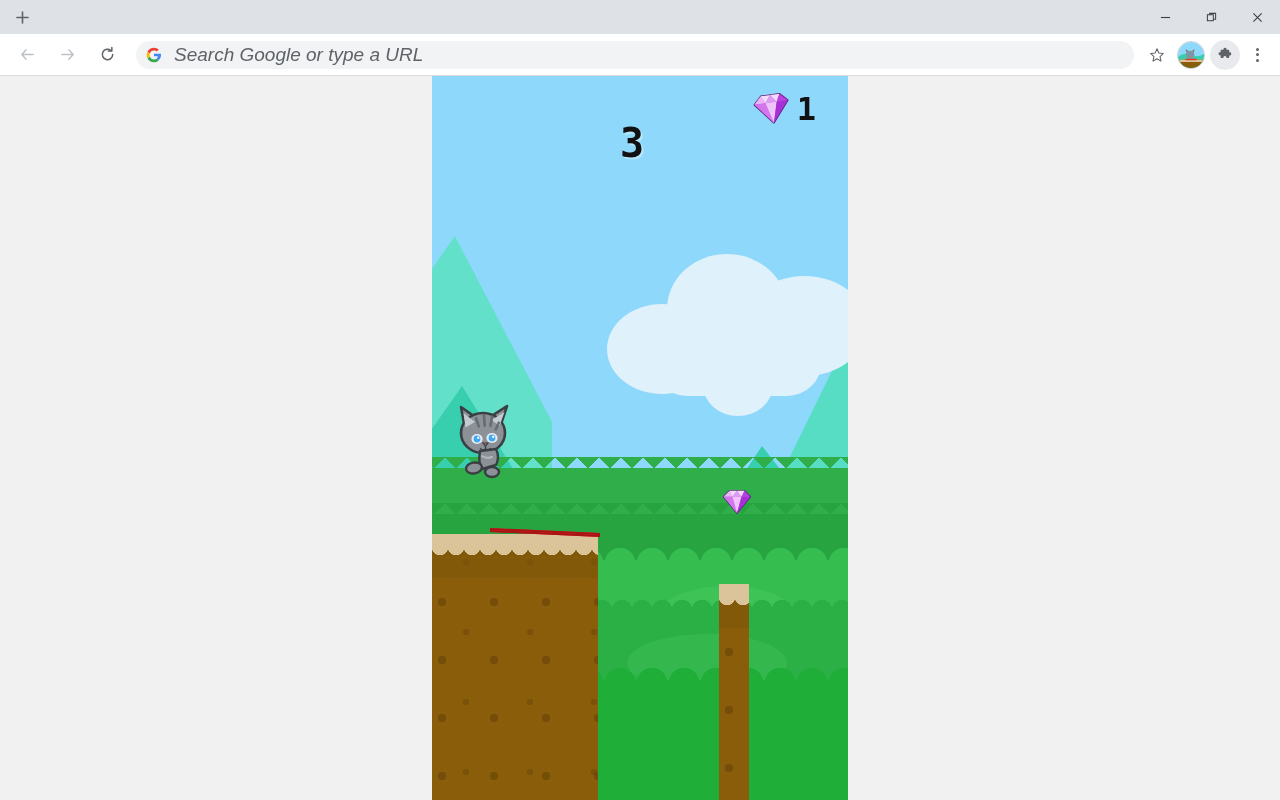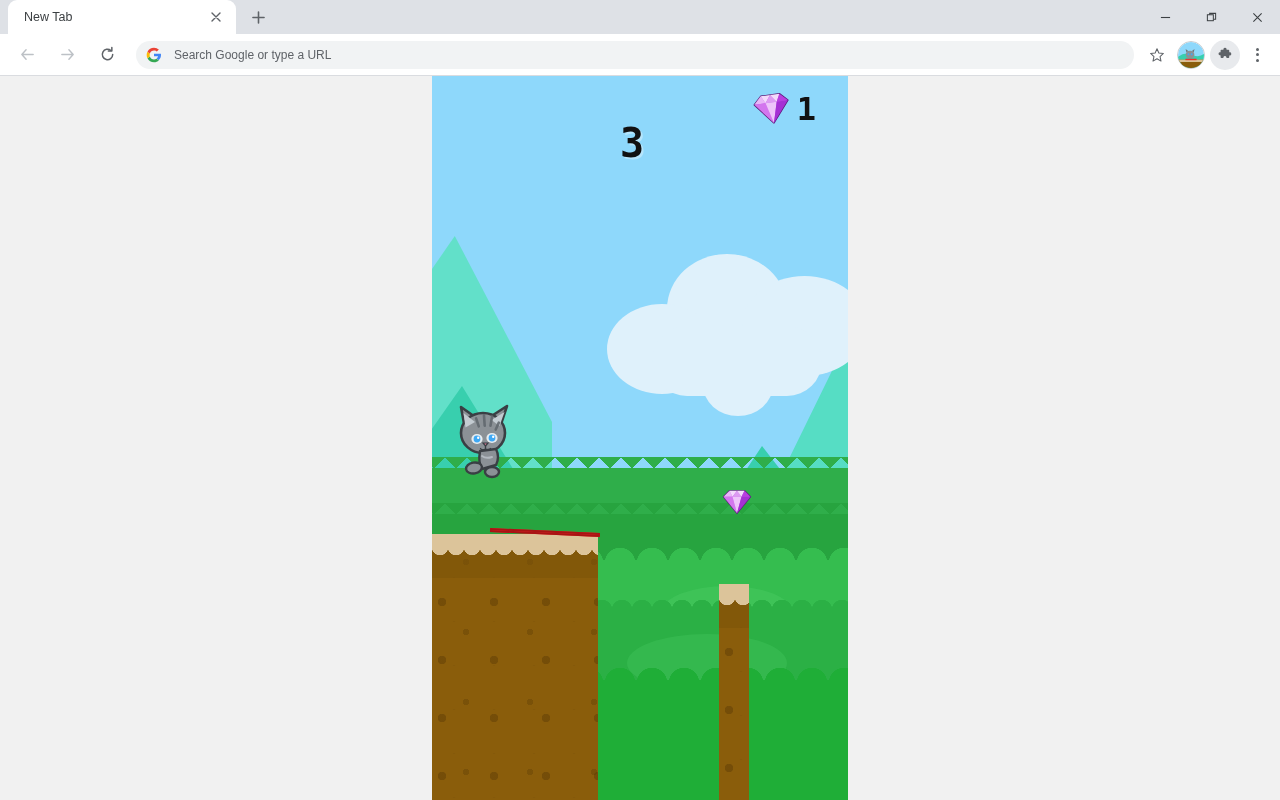--- a/index.html
+++ b/index.html
@@ -54,21 +54,21 @@
   }
   .nav-btn.disabled { color:#bdc1c6; }
   .nav-btn svg { width:17px; height:17px; }
 
   .omnibox {
     flex:1; height:28px; background:#f1f3f4; border-radius:14px;
     display:flex; align-items:center; padding:0 10px; margin:0 6px 0 8px;
     max-width:1030px;
   }
   .g-logo { width:16px; height:16px; flex:none; margin-right:12px; }
-  .omnibox-text { font-size:12px; color:#5f6368; }
+  .omnibox-text { font-size:19px; color:#5f6368;font-style:italic; }
 
   .tb-right { display:flex; align-items:center; gap:2px; margin-left:auto; }
   .tb-icon {
     width:30px; height:30px; border-radius:50%;
     display:flex; align-items:center; justify-content:center; color:#5f6368;
   }
   .tb-icon svg { width:16px; height:16px; }
   .ext-icon { background:#e8eaed; }
   .avatar {
     width:28px; height:28px; border-radius:50%; overflow:hidden;
@@ -217,28 +217,20 @@
   
   .cat { position:absolute; left:20px; top:323px; width:72px; height:80px; }
   .cat svg { display:block; width:100%; height:100%; }
 </style>
 </head>
 <body>
 
 <div class="browser">
 
   <div class="tabstrip">
-    <div class="tab">
-      <span class="tab-title">New Tab</span>
-      <span class="tab-close">
-        <svg viewBox="0 0 10 10">
-            <path d="M1 1 L9 9 M9 1 L1 9" stroke="#5f6368" stroke-width="1.4" fill="none" stroke-linecap="round"></path>
-          </svg>
-      </span>
-    </div>
     <div class="newtab-btn">
       <svg viewBox="0 0 14 14">
           <path d="M7 1 V13 M1 7 H13" stroke="#5f6368" stroke-width="1.7" stroke-linecap="round"></path>
         </svg>
     </div>
 
     <div class="wincontrols">
       <div class="wc">
         <svg viewBox="0 0 12 12">
             <path d="M1 6 H11" stroke="#3c4043" stroke-width="1.2"></path>

